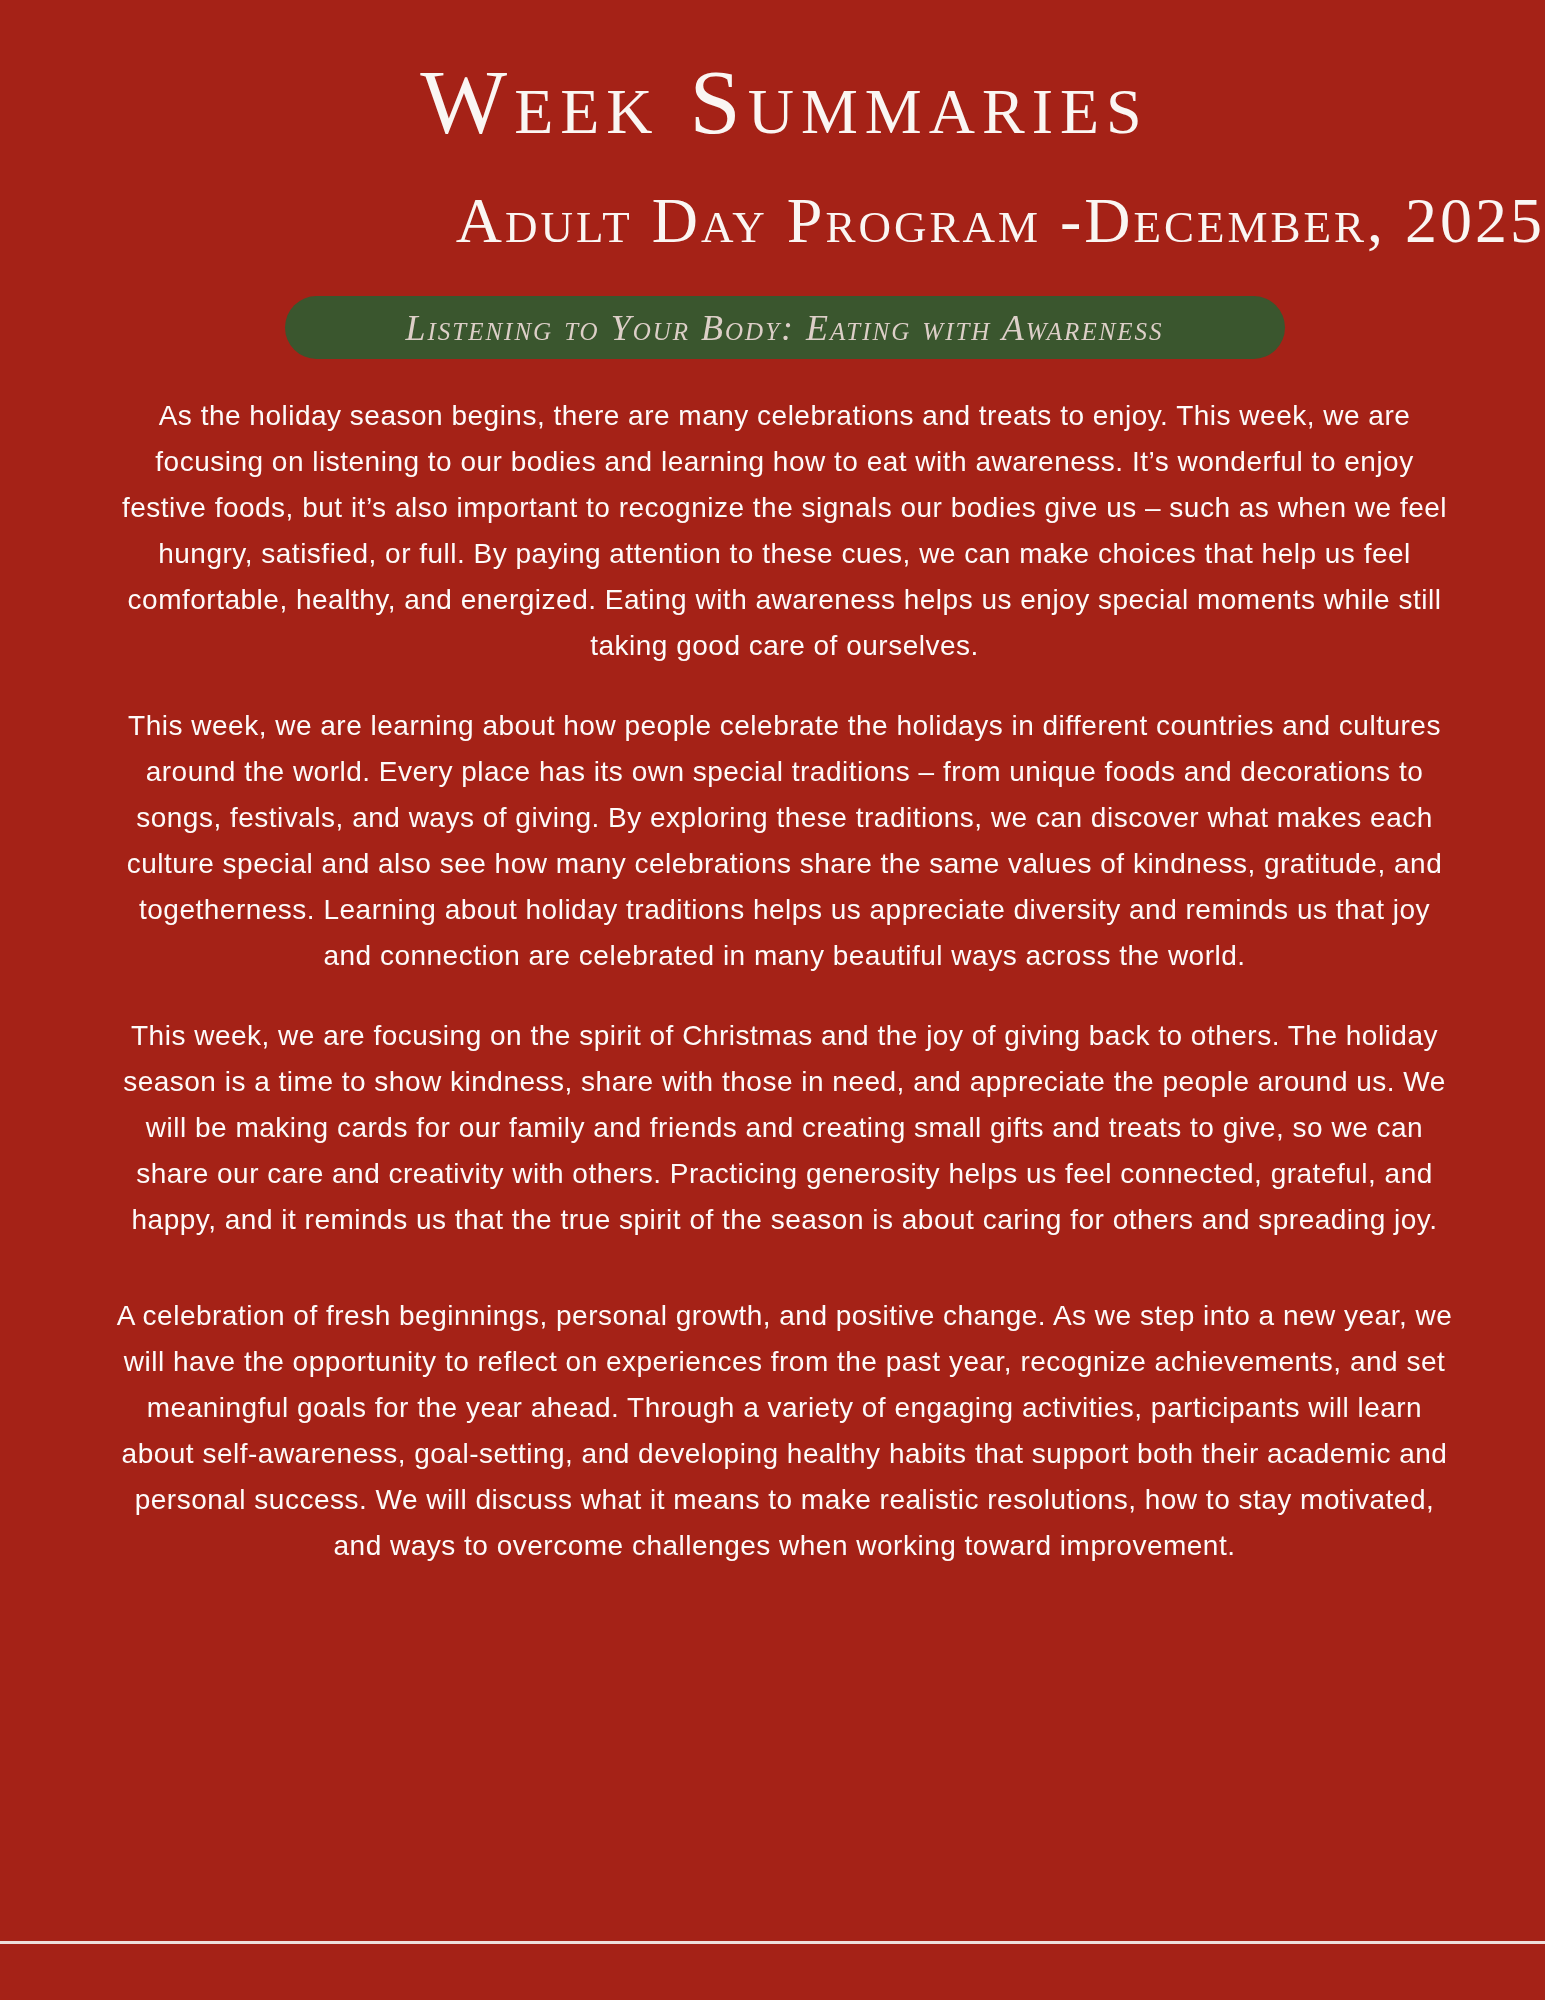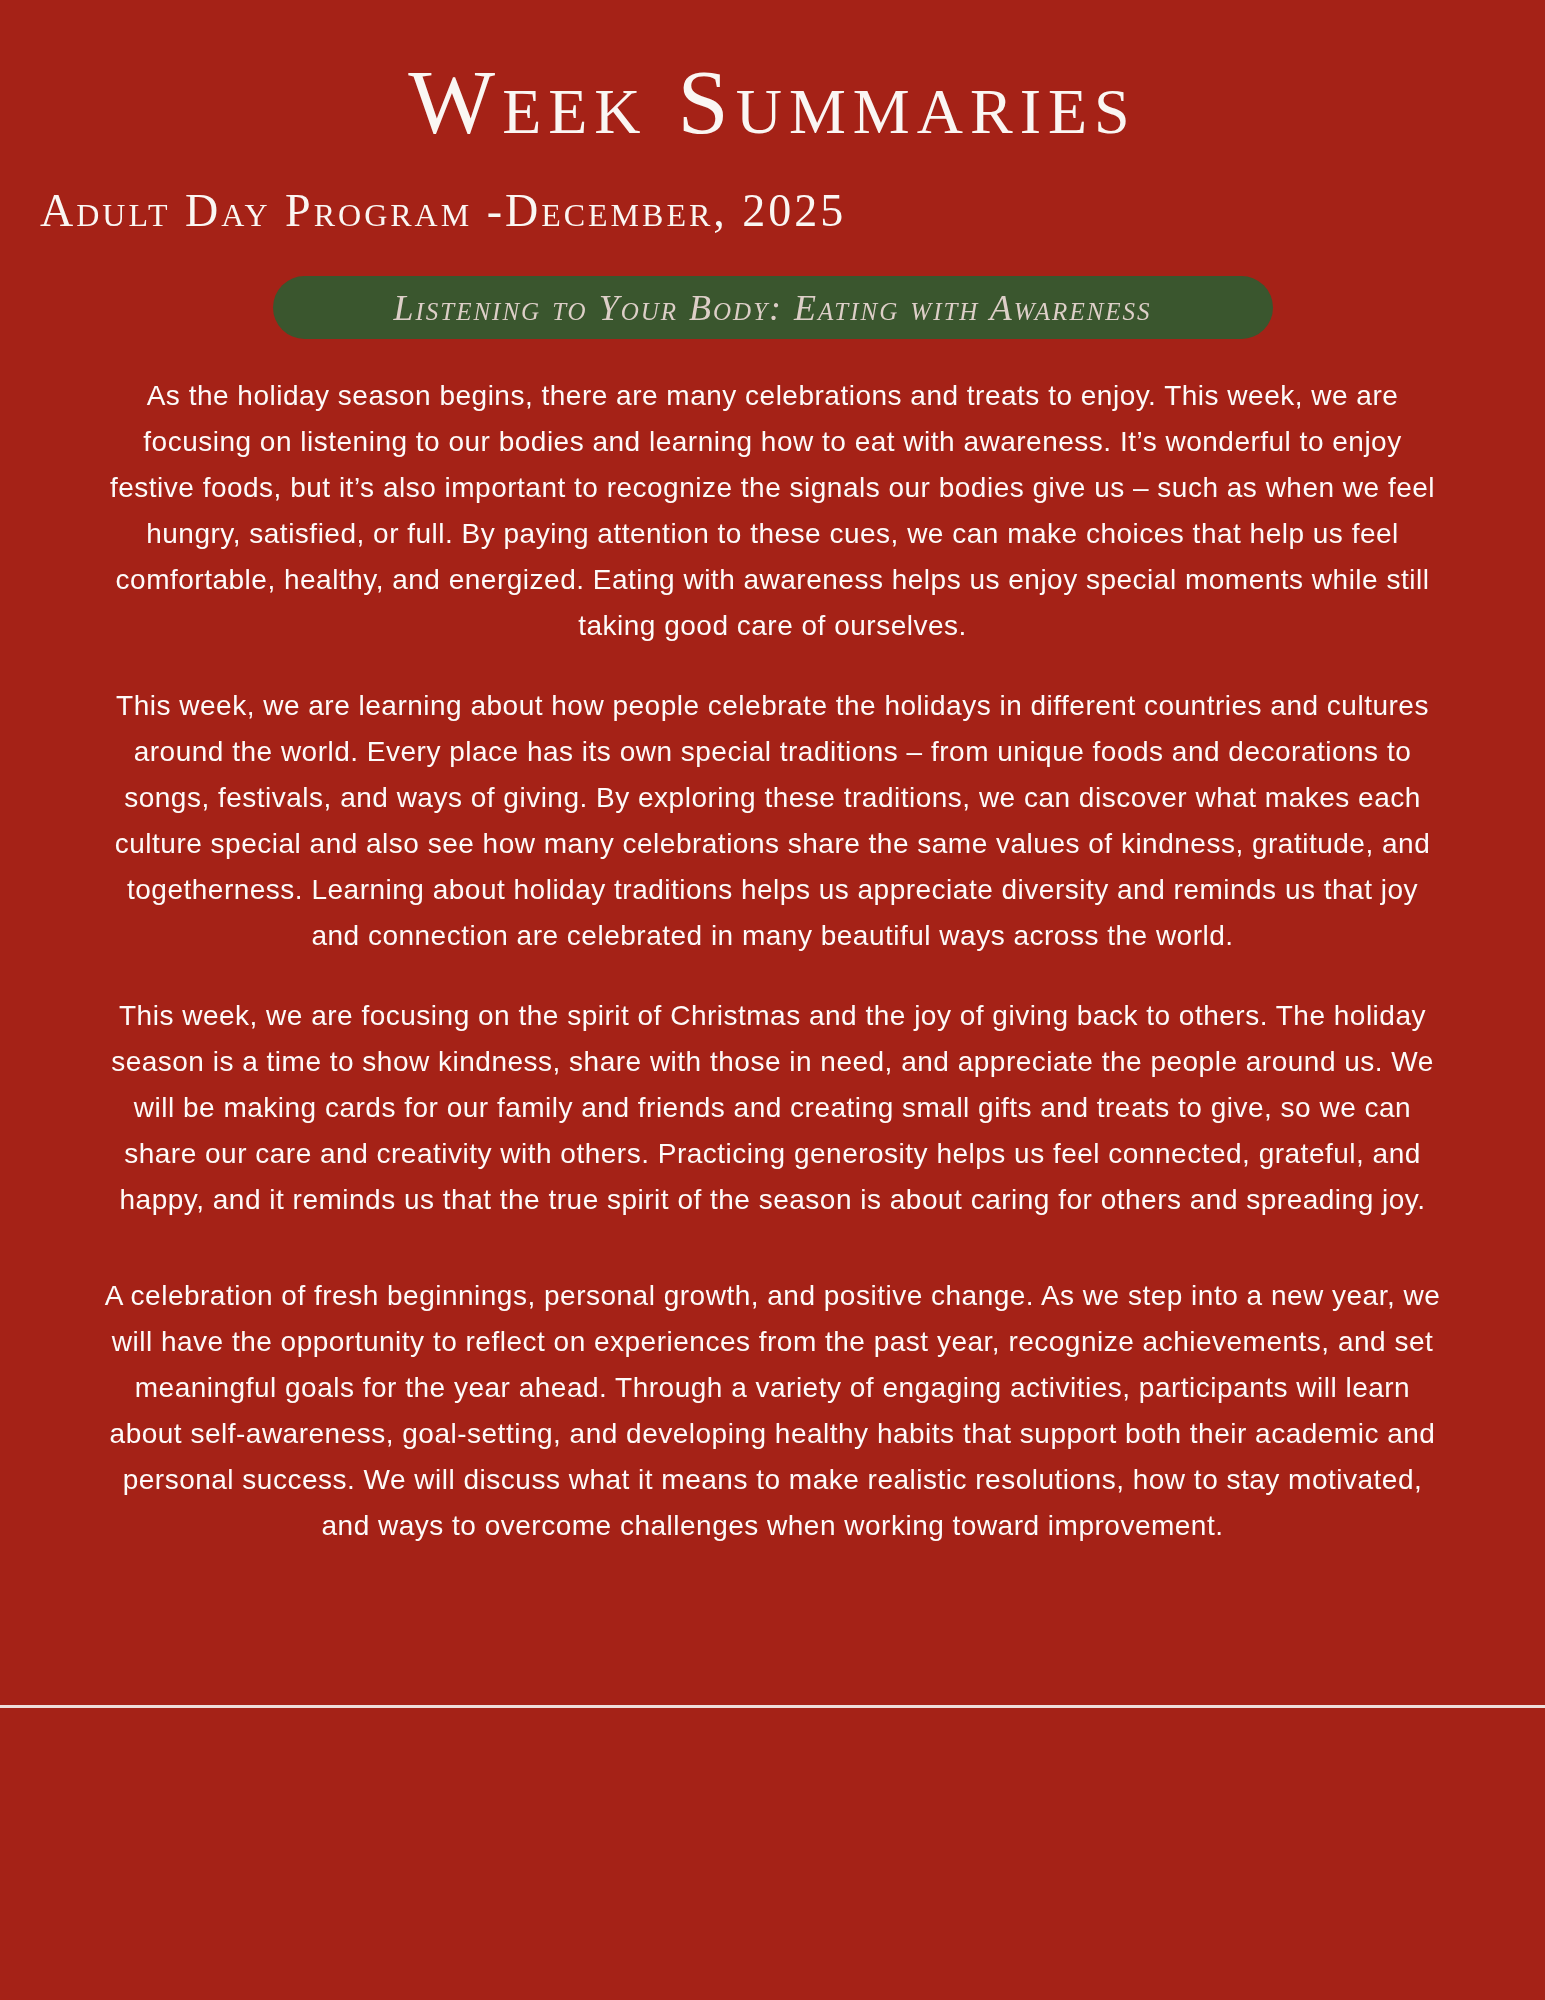--- a/index.html
+++ b/index.html
@@ -8,44 +8,45 @@
     --pill-text:#ddcfc8;
     --heading-text:#faf6f3;
     --body-text:#fdfbfa;
     --edge-strip:#eededa;
   }
   *{margin:0;padding:0;box-sizing:border-box;}
   html,body{background:var(--bg);}
   .page{
     position:relative;
     width:1545px;
-    height:1708px;
+    height:1944px;
     margin:0 auto;
     background:var(--bg);
     overflow:hidden;
     font-family:"Liberation Sans", sans-serif;
+    padding-left:24px;
   }
   .title{
     margin-top:50px;
     text-align:center;
     font-family:"Liberation Serif", serif;
     font-variant:small-caps;
     font-weight:400;
     font-size:92px;
     letter-spacing:7px;
     color:var(--heading-text);
     line-height:1.15;
   }
   .subtitle{
     margin-top:30px;
-    text-align:left;
+    text-align:right;
     font-family:"Liberation Serif", serif;
     font-variant:small-caps;
     font-weight:400;
-    font-size:46px;
+    font-size:64px;
     letter-spacing:3px;
     color:var(--heading-text);
     line-height:1.1;
     margin-left:40px;
   }
   .pill{
     display:flex;
     align-items:center;
     justify-content:center;
     margin-left:auto;

